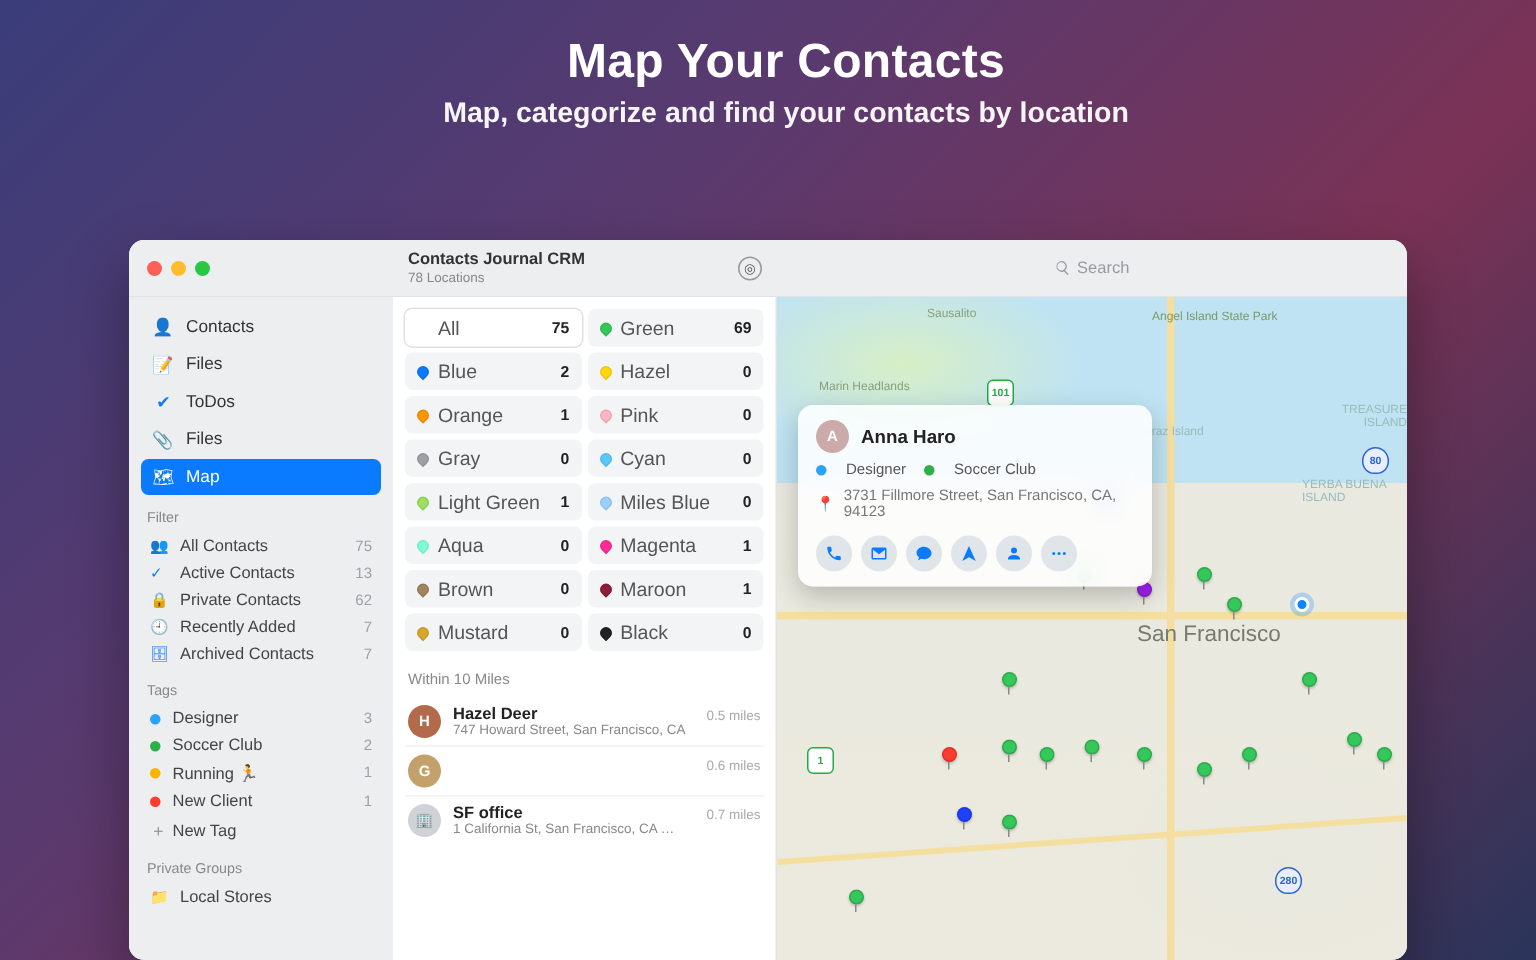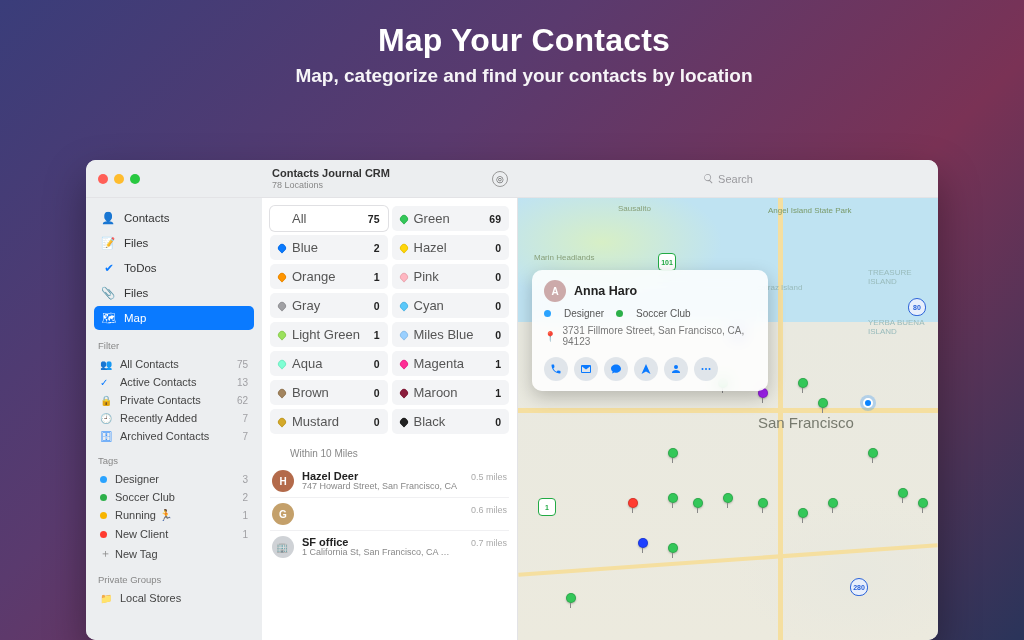--- a/index.html
+++ b/index.html
@@ -45,21 +45,21 @@
   .tag .cnt{margin-left:auto;color:#a0a0a4;font-size:10px;}
 
   
   .middle { background:#fff; border-right:1px solid #e3e3e6; padding:8px 8px 0; overflow:hidden; font-size:11px;}
   .color-grid { display:grid; grid-template-columns:1fr 1fr; gap:4px;}
   .chip { background:#f3f4f6; border-radius:5px; padding:5px 8px; display:flex; align-items:center; cursor:pointer;}
   .chip.sel { background:#fff; box-shadow:0 0 0 1px #e0e0e3;}
   .pin { width:8px;height:8px;border-radius:50% 50% 50% 0; transform:rotate(-45deg); margin-right:6px; border:1px solid rgba(0,0,0,.08);}
   .chip .lbl{flex:1;color:#555;font-size:13px;}
   .chip .num{font-weight:700;font-size:10.5px;color:#222;}
-  .sec10{font-size:10px;color:#888;margin:14px 20px 6px;}
+  .sec10{font-size:10px;color:#888;margin:14px 2px 6px;}
   .near { display:flex; align-items:center; gap:8px; padding:5px 2px; border-bottom:1px solid #f0f0f2; cursor:pointer;}
   .near:last-child{border-bottom:none;}
   .avatar{width:22px;height:22px;border-radius:50%;background:#ccc;display:flex;align-items:center;justify-content:center;font-size:10px;color:#fff;font-weight:600;flex-shrink:0;}
   .near .nm{font-size:11px;font-weight:600;color:#222;line-height:1.1;}
   .near .ad{font-size:9px;color:#888;line-height:1.1;}
   .near .dist{margin-left:auto;font-size:9px;color:#aaa;align-self:flex-start;padding-top:2px;}
 
   
   .map { position:relative; overflow:hidden;
     background:
@@ -312,22 +312,22 @@
       <div class="dist">0.7 miles</div>
     </div>
   </div>
 
   <div class="map">
     <div class="road" style="left:0;top:210px;width:100%;height:5px;"></div>
     <div class="road" style="left:260px;top:0;width:5px;height:100%;"></div>
     <div class="road" style="left:0;top:360px;width:100%;height:4px;transform:rotate(-4deg);"></div>
 
     <div class="smalllabel" style="left:100px;top:6px;">Sausalito</div>
-    <div class="smalllabel" style="left:16px;top:55px;">Marin Headlands</div>
-    <div class="smalllabel" style="left:350px;top:70px;color:#9bb;">TREASURE ISLAND</div>
+    <div class="smalllabel" style="left:28px;top:55px;">Marin Headlands</div>
+    <div class="smalllabel" style="left:350px;top:70px;color:#9bb;text-align:right;">TREASURE ISLAND</div>
     <div class="smalllabel" style="left:350px;top:120px;color:#9bb;">YERBA BUENA ISLAND</div>
     <div class="smalllabel" style="left:232px;top:85px;color:#9bb;">Alcatraz Island</div>
     <div class="smalllabel" style="left:250px;top:8px;color:#7a9a6a;">Angel Island State Park</div>
     <div class="maplabel" style="left:240px;top:216px;">San Francisco</div>
 
     <div class="shield" style="left:140px;top:55px;">101</div>
     <div class="shield blue" style="left:390px;top:100px;">80</div>
     <div class="shield blue" style="left:332px;top:380px;">280</div>
     <div class="shield" style="left:20px;top:300px;">1</div>
 

